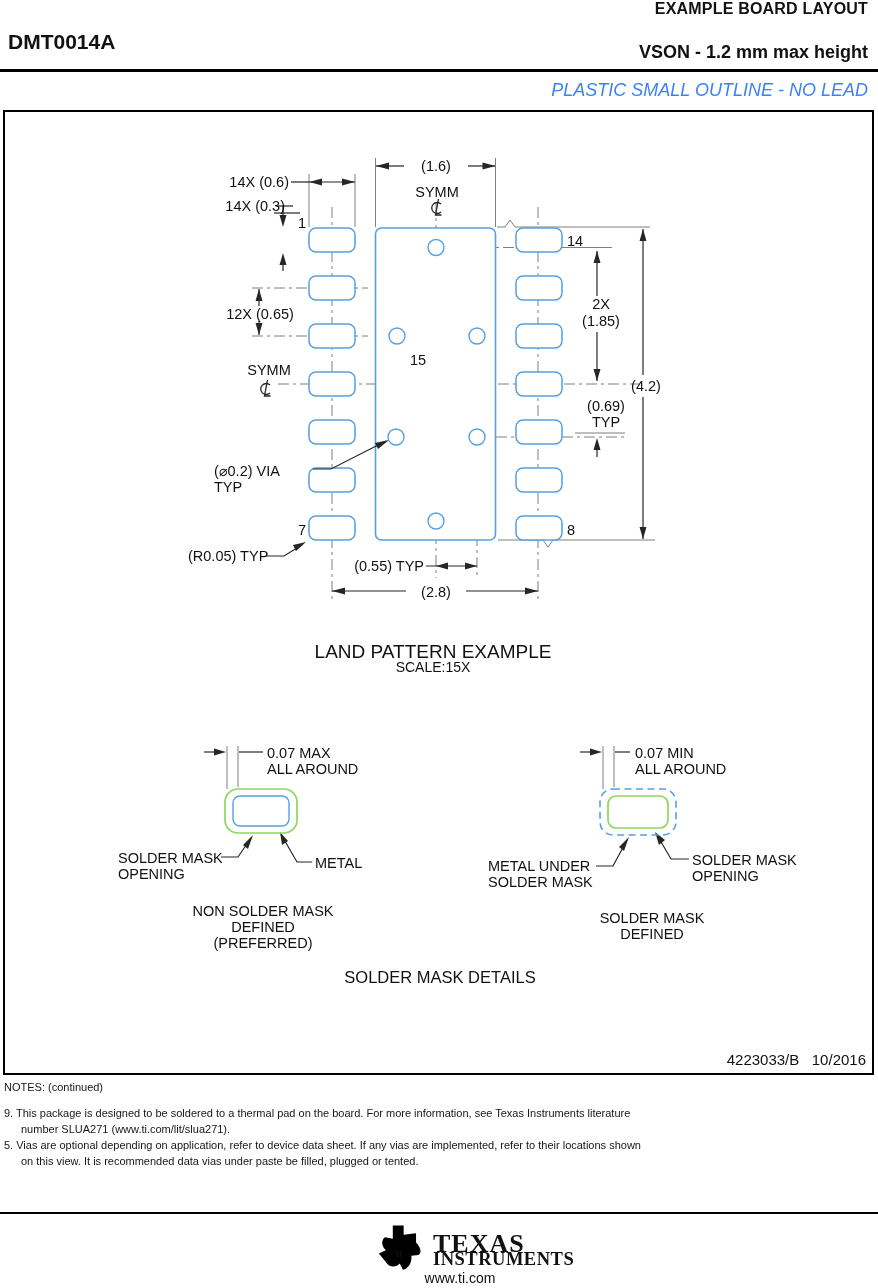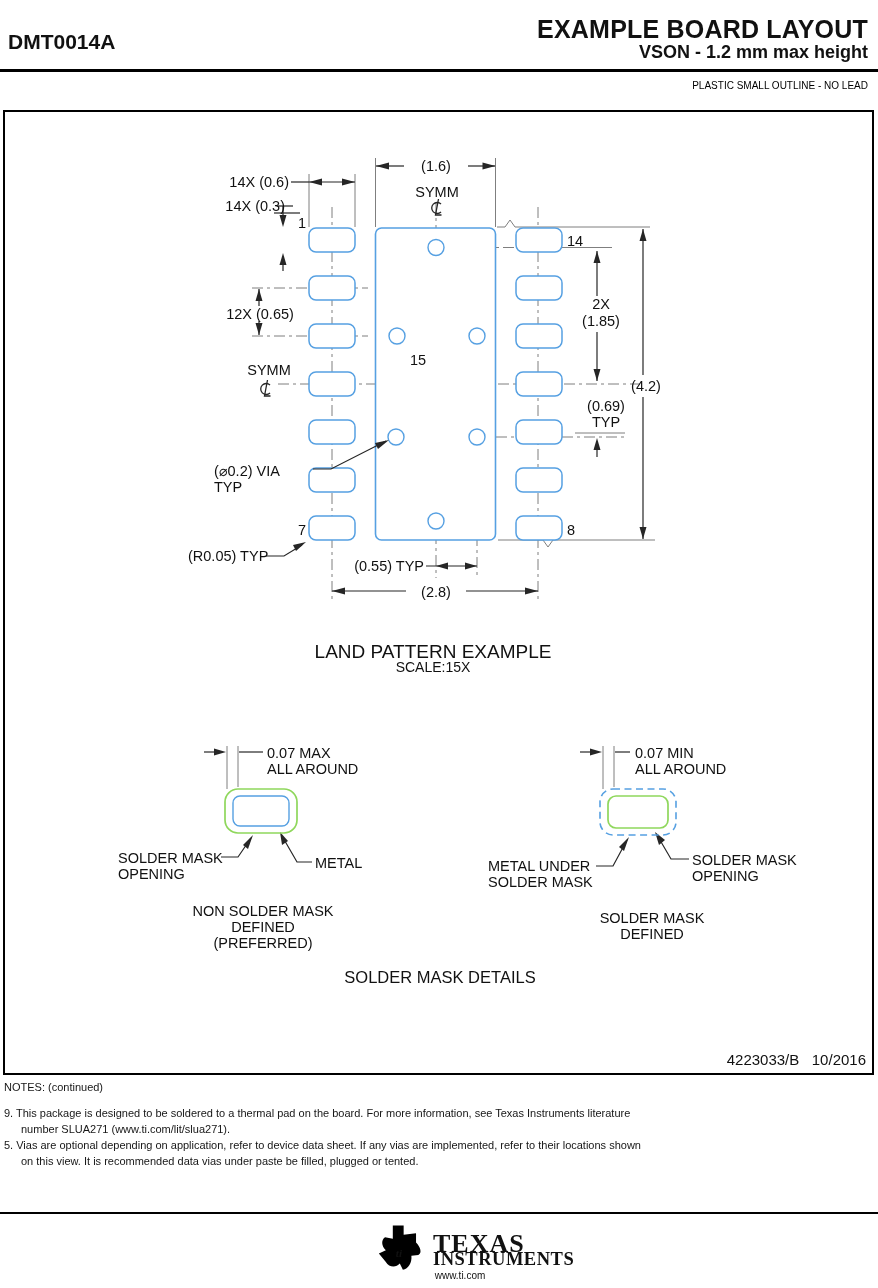--- a/index.html
+++ b/index.html
@@ -1,32 +1,32 @@
 <!DOCTYPE html>
 <html><head>
 <meta charset="utf-8">
 <style>
   html,body{margin:0;padding:0;background:#fff;}
   body{position:relative;width:878px;height:1288px;font-family:"Liberation Sans","DejaVu Sans",sans-serif;color:#111;}
   .abs{position:absolute;}
   .b{font-weight:bold;}
   .pre{white-space:pre;margin-left:20px;}
-  .hdr-title{top:15px;right:10px;font-size:25px;letter-spacing:.2px;}
+  .hdr-title{top:0;right:10px;font-size:16px;letter-spacing:.2px;}
   .hdr-part{top:30px;left:8px;font-size:21px;}
   .hdr-pkg{top:42px;right:10px;font-size:18px;}
   .hdr-rule{top:69px;left:0;width:878px;height:3px;background:#000;}
-  .hdr-sub{top:80px;right:10px;font-size:10px;color:#000000;}
+  .hdr-sub{top:80px;right:10px;font-size:18px;color:#3b82f6;font-style:italic;}
   .sheet{top:110px;left:3px;width:867px;height:961px;border:2px solid #000;}
   .docnum{top:1051px;right:12px;font-size:15px;}
   .note{left:4px;font-size:11px;color:#161616;}
   .note-indent{left:21px;}
   .foot-rule{top:1212px;left:0;width:878px;height:2px;background:#000;}
   .brand1{left:433px;top:1229px;font-family:"Liberation Serif","DejaVu Serif",serif;font-weight:bold;font-size:26px;letter-spacing:1px;}
   .brand2{left:433px;top:1249px;font-family:"Liberation Serif","DejaVu Serif",serif;font-weight:bold;font-size:18.5px;letter-spacing:.5px;}
-  .website{left:370px;top:1270px;width:180px;text-align:center;font-size:10px;}
+  .website{left:370px;top:1270px;width:180px;text-align:center;font-size:14px;}
   svg text{font-family:"Liberation Sans","DejaVu Sans",sans-serif;font-size:14.5px;fill:#111;}
   svg .t-title{font-size:19px;}
   svg .t-mid{font-size:16.5px;}
   svg .t-scale{font-size:14px;}
   .cl line{stroke:#7f7f7f;stroke-width:1;stroke-dasharray:11 4 3 4;fill:none;}
   .ext line,.ext polyline{stroke:#7f7f7f;stroke-width:1;fill:none;}
   .dim line,.dim polyline{stroke:#262626;stroke-width:1.2;fill:none;}
   .dim polygon{fill:#262626;stroke:none;}
   .pad{fill:#fff;stroke:#56a0e2;stroke-width:1.5;}
   .padbig{fill:#fff;stroke:#56a0e2;stroke-width:1.6;}

